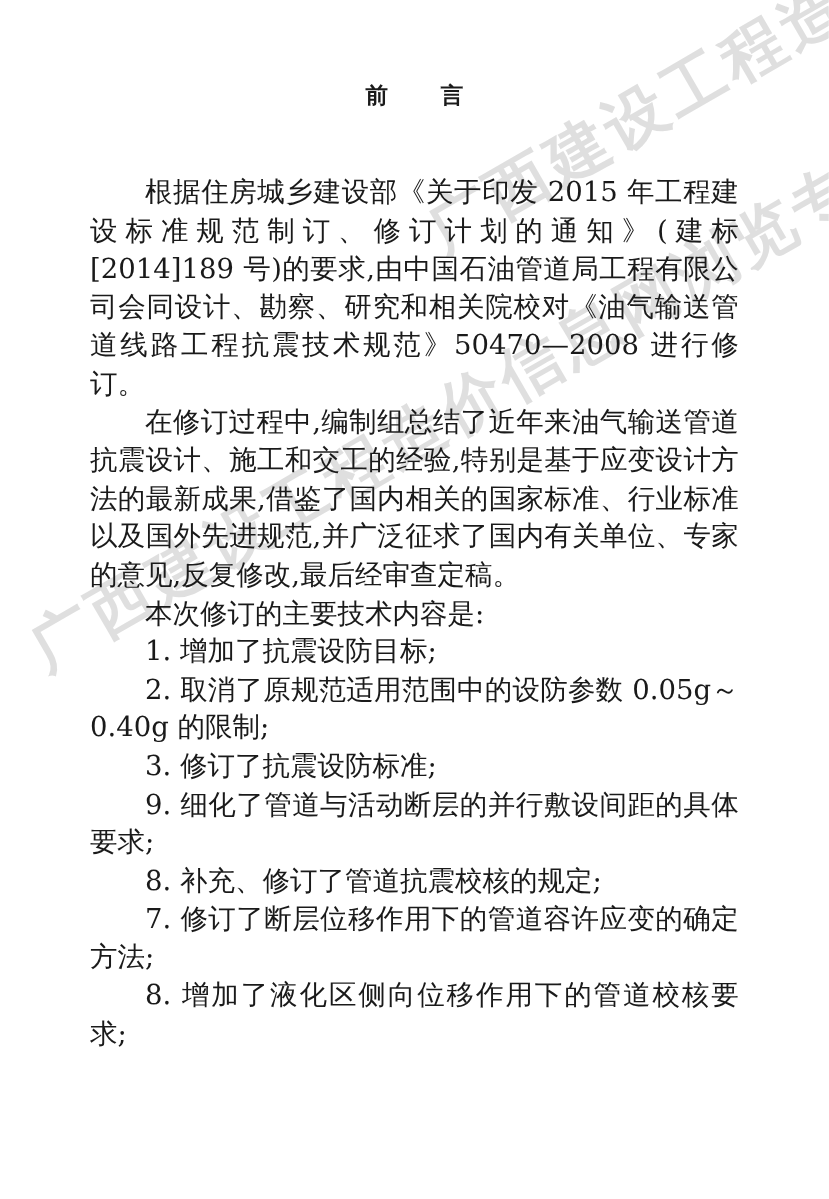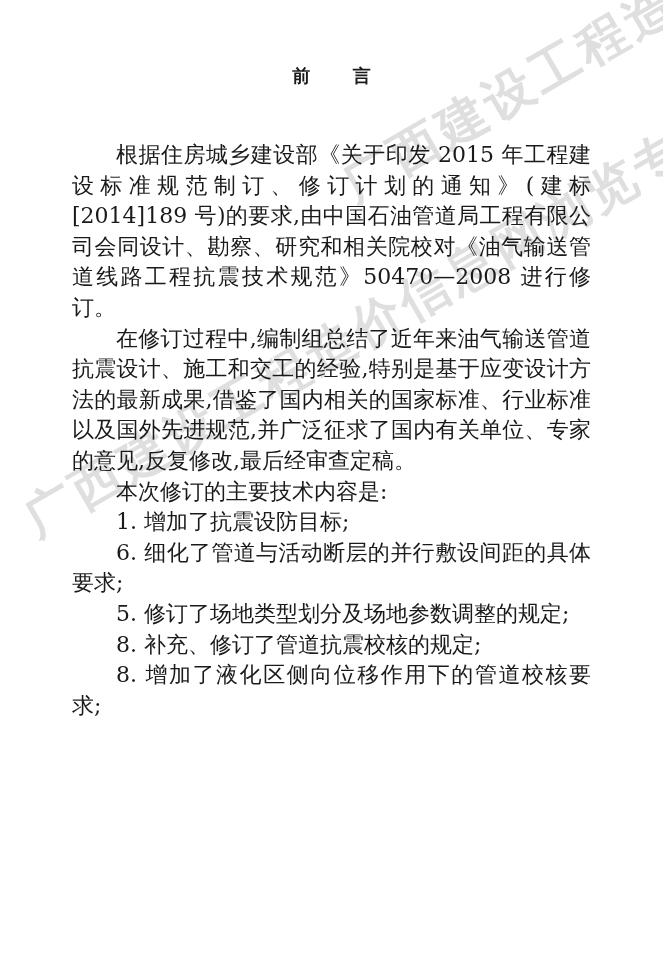--- a/index.html
+++ b/index.html
@@ -85,20 +85,22 @@
   <div class="watermark wm-2">广西建设工程造价信息网浏览专用</div>
 
   <div class="doc">
     <h1 class="title">前    言</h1>
 
     <div class="body-text">
       <p>根据住房城乡建设部《关于印发 2015 年工程建设标准规范制订、修订计划的通知》(建标[2014]189 号)的要求,由中国石油管道局工程有限公司会同设计、勘察、研究和相关院校对《油气输送管道线路工程抗震技术规范》50470—2008 进行修订。</p>
       <p>在修订过程中,编制组总结了近年来油气输送管道抗震设计、施工和交工的经验,特别是基于应变设计方法的最新成果,借鉴了国内相关的国家标准、行业标准以及国外先进规范,并广泛征求了国内有关单位、专家的意见,反复修改,最后经审查定稿。</p>
       <p>本次修订的主要技术内容是:</p>
       <p>1. 增加了抗震设防目标;</p>
-      <p>6. 细化了管道与活动断层的并行敷设间距的具体要求;</p>
-      <p>5. 修订了场地类型划分及场地参数调整的规定;</p>
+      <p>2. 取消了原规范适用范围中的设防参数 0.05g～0.40g 的限制;</p>
+      <p>3. 修订了抗震设防标准;</p>
+      <p>9. 细化了管道与活动断层的并行敷设间距的具体要求;</p>
       <p>8. 补充、修订了管道抗震校核的规定;</p>
+      <p>7. 修订了断层位移作用下的管道容许应变的确定方法;</p>
       <p>8. 增加了液化区侧向位移作用下的管道校核要求;</p>
     </div>
   </div>
 
 </div>
 
 </body></html>

